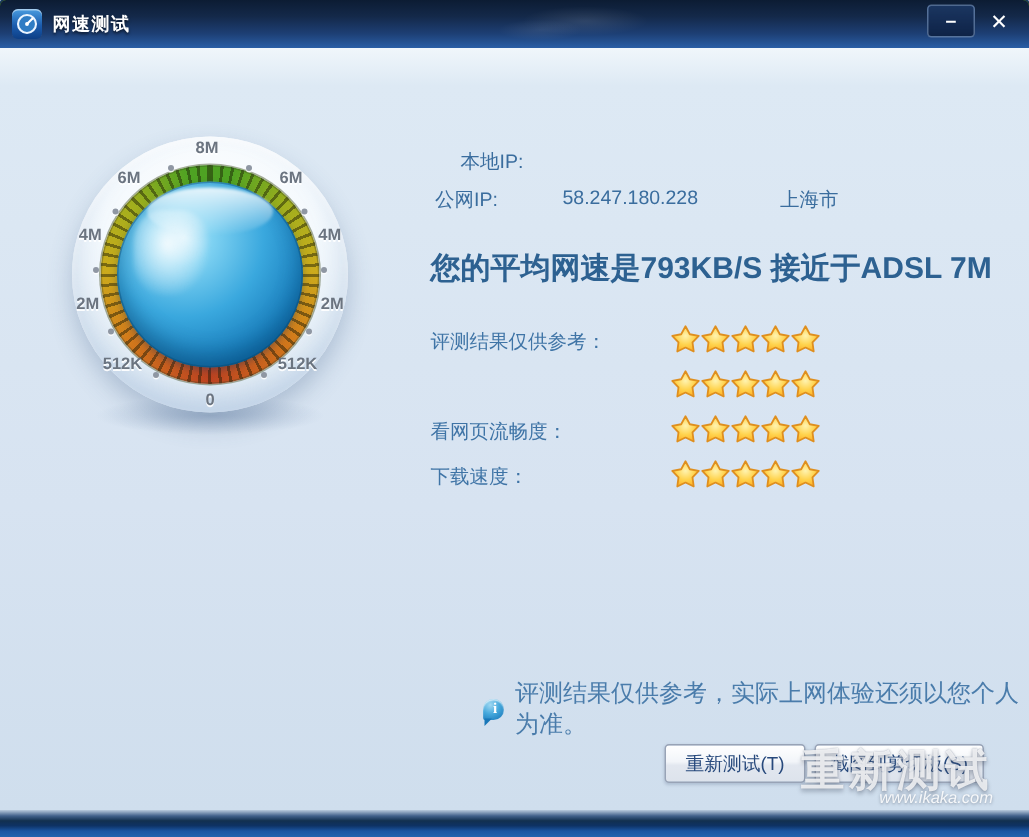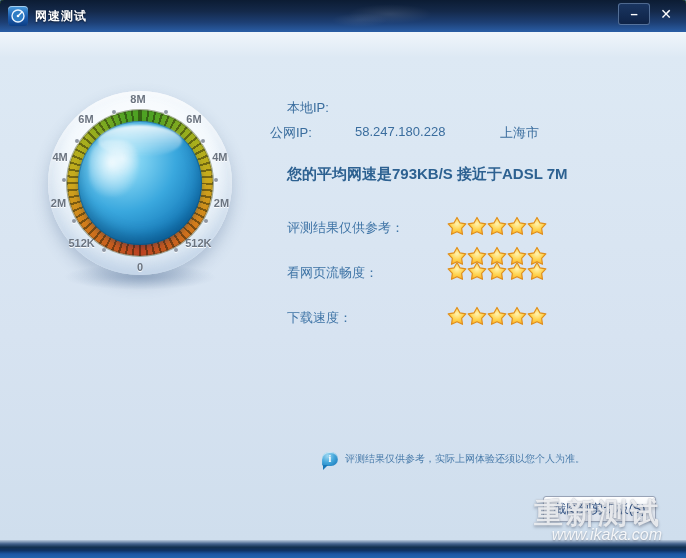--- a/index.html
+++ b/index.html
@@ -44,47 +44,47 @@
   .ball .shine-top{position:absolute;left:16%;top:3%;width:68%;height:26%;border-radius:50%;
     background:linear-gradient(180deg,rgba(255,255,255,.85),rgba(255,255,255,0));filter:blur(1px);}
   .ball .shine-win{position:absolute;left:9%;top:15%;width:40%;height:46%;border-radius:38%;
     background:radial-gradient(ellipse at 45% 40%,rgba(255,255,255,.85) 0%,rgba(255,255,255,.25) 55%,rgba(255,255,255,0) 75%);
     filter:blur(1.5px);}
   .gauge-label{position:absolute;transform:translate(-50%,-50%);font-size:11px;font-weight:bold;
     color:#6b7480;text-shadow:0 1px 0 rgba(255,255,255,.9);letter-spacing:0;}
   .gauge-dot{position:absolute;width:4px;height:4px;border-radius:50%;background:#8f97a3;
     transform:translate(-50%,-50%);box-shadow:0 1px 0 rgba(255,255,255,.8);}
   
-  .iprow{position:absolute;font-size:13px;color:#3a6d9e;}
-  .headline{position:absolute;left:287px;top:133px;font-size:15px;font-weight:bold;color:#2d6191;}
+  .iprow{position:absolute;font-size:13px;color:#3a6d9e;margin-left:20px;}
+  .headline{position:absolute;left:287px;top:133px;font-size:20px;font-weight:bold;color:#2d6191;}
   .rating-row{position:absolute;left:287px;width:300px;height:22px;}
   .rating-row .rlabel{position:absolute;left:0;top:3px;font-size:13px;color:#3f74a6;}
   .rating-row .stars{position:absolute;left:160px;top:0;display:flex;gap:0px;}
   .note{position:absolute;left:322px;top:420px;display:flex;align-items:center;gap:7px;}
   .note-icon{position:relative;width:16px;height:14px;border-radius:8px 8px 8px 2px;
     background:radial-gradient(circle at 35% 28%,#9fd8f2 0%,#45a8dc 45%,#0f6fb4 100%);
     box-shadow:inset 0 1px 1px rgba(255,255,255,.7);}
   .note-icon::after{content:"";position:absolute;left:1px;bottom:-4px;width:0;height:0;
     border-left:5px solid #1877b8;border-bottom:5px solid transparent;}
   .note-icon span{position:absolute;left:0;top:1px;width:16px;text-align:center;
     font-size:10px;font-weight:bold;color:#fff;font-family:"Liberation Serif",serif;}
-  .note-text{font-size:10px;color:#4a7cab;}
+  .note-text{font-size:16px;color:#4a7cab;}
   .btn{position:absolute;height:26px;border:1px solid #98a3b6;border-radius:3px;
     background:linear-gradient(180deg,#ffffff 0%,#f2f5f9 45%,#e2e7ef 55%,#dde3ec 100%);
     color:#27497c;font-size:12.5px;text-align:center;line-height:24px;box-sizing:border-box;
     box-shadow:0 1px 2px rgba(80,100,130,.25);cursor:default;}
   .btn-retest{left:443px;top:464px;width:94px;}
   .btn-shot{left:543px;top:464px;width:113px;}
   
   .bottombar{position:absolute;left:0;bottom:0;width:100%;height:18px;
     background:linear-gradient(180deg,#b9cadd 0%,#41608a 22%,#12304f 40%,#0e3264 58%,#1b55a2 78%,#2263ae 100%);}
   .watermark-brand{position:absolute;right:24px;top:494px;z-index:6;font-size:29px;font-weight:bold;
     letter-spacing:3px;color:rgba(255,255,255,.80);
     text-shadow:0 0 1px rgba(110,120,140,.7),0 2px 3px rgba(70,80,100,.4);}
-  .watermark-url{position:absolute;right:24px;top:526px;z-index:6;font-size:16px;font-style:italic;
+  .watermark-url{position:absolute;right:24px;top:526px;z-index:6;font-size:11px;font-style:italic;
     color:rgba(255,255,255,.88);text-shadow:0 1px 2px rgba(60,70,90,.5);}
 </style>
 </head>
 <body>
 
 <svg width="0" height="0" style="position:absolute" aria-hidden="true">
   <defs>
     <radialGradient id="starGrad" cx="50%" cy="38%" r="65%">
       <stop offset="0%" stop-color="#fff3b0"></stop>
       <stop offset="55%" stop-color="#ffd34d"></stop>
@@ -185,21 +185,21 @@
               <polygon points="10,1.5 12.88,6.84 18.84,7.93 14.66,12.31 15.47,18.32 10,15.7 4.53,18.32 5.34,12.31 1.16,7.93 7.12,6.84" fill="url(#starGrad)" stroke="#df8f1f" stroke-width="1.2" stroke-linejoin="round"></polygon>
             </svg>
             <svg width="20" height="20" viewBox="0 0 20 20">
               <polygon points="10,1.5 12.88,6.84 18.84,7.93 14.66,12.31 15.47,18.32 10,15.7 4.53,18.32 5.34,12.31 1.16,7.93 7.12,6.84" fill="url(#starGrad)" stroke="#df8f1f" stroke-width="1.2" stroke-linejoin="round"></polygon>
             </svg>
             <svg width="20" height="20" viewBox="0 0 20 20">
               <polygon points="10,1.5 12.88,6.84 18.84,7.93 14.66,12.31 15.47,18.32 10,15.7 4.53,18.32 5.34,12.31 1.16,7.93 7.12,6.84" fill="url(#starGrad)" stroke="#df8f1f" stroke-width="1.2" stroke-linejoin="round"></polygon>
             </svg>
           </span>
         </div>
-        <div class="rating-row" style="top: 229px;">
+        <div class="rating-row" style="top: 244px;">
           <span class="rlabel">看网页流畅度：</span>
           <span class="stars">
             <svg width="20" height="20" viewBox="0 0 20 20">
               <polygon points="10,1.5 12.88,6.84 18.84,7.93 14.66,12.31 15.47,18.32 10,15.7 4.53,18.32 5.34,12.31 1.16,7.93 7.12,6.84" fill="url(#starGrad)" stroke="#df8f1f" stroke-width="1.2" stroke-linejoin="round"></polygon>
             </svg>
             <svg width="20" height="20" viewBox="0 0 20 20">
               <polygon points="10,1.5 12.88,6.84 18.84,7.93 14.66,12.31 15.47,18.32 10,15.7 4.53,18.32 5.34,12.31 1.16,7.93 7.12,6.84" fill="url(#starGrad)" stroke="#df8f1f" stroke-width="1.2" stroke-linejoin="round"></polygon>
             </svg>
             <svg width="20" height="20" viewBox="0 0 20 20">
               <polygon points="10,1.5 12.88,6.84 18.84,7.93 14.66,12.31 15.47,18.32 10,15.7 4.53,18.32 5.34,12.31 1.16,7.93 7.12,6.84" fill="url(#starGrad)" stroke="#df8f1f" stroke-width="1.2" stroke-linejoin="round"></polygon>
@@ -234,19 +234,20 @@
         </div>
       </div>
 
     <div class="note">
       <div class="note-icon">
           <span>i</span>
         </div>
       <div class="note-text">评测结果仅供参考，实际上网体验还须以您个人为准。</div>
     </div>
 
+    <div class="btn btn-retest">重新测试(T)</div>
     <div class="btn btn-shot">截图到剪切板(S)</div>
   </div>
 
   <div class="bottombar"></div>
   <div class="watermark-brand">重新测试</div>
   <div class="watermark-url">www.ikaka.com</div>
 </div>
 
 </body></html>

